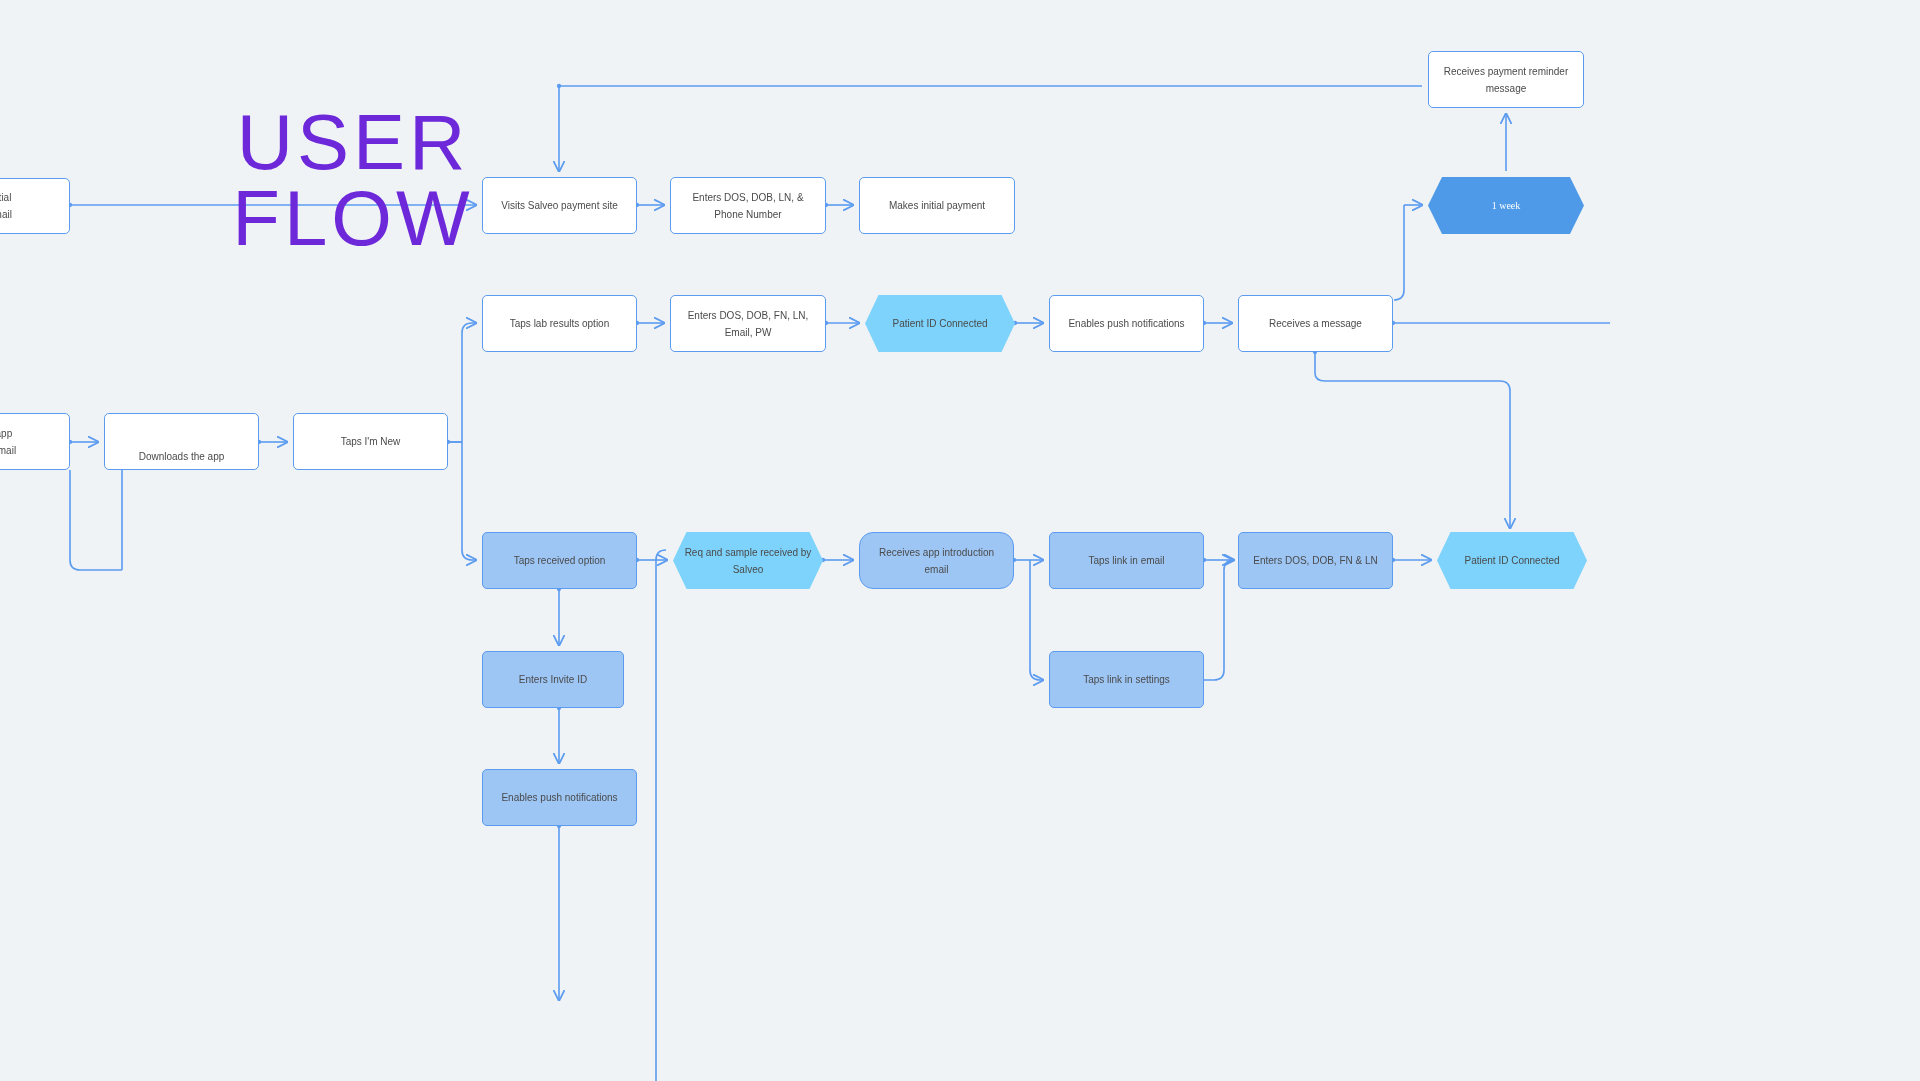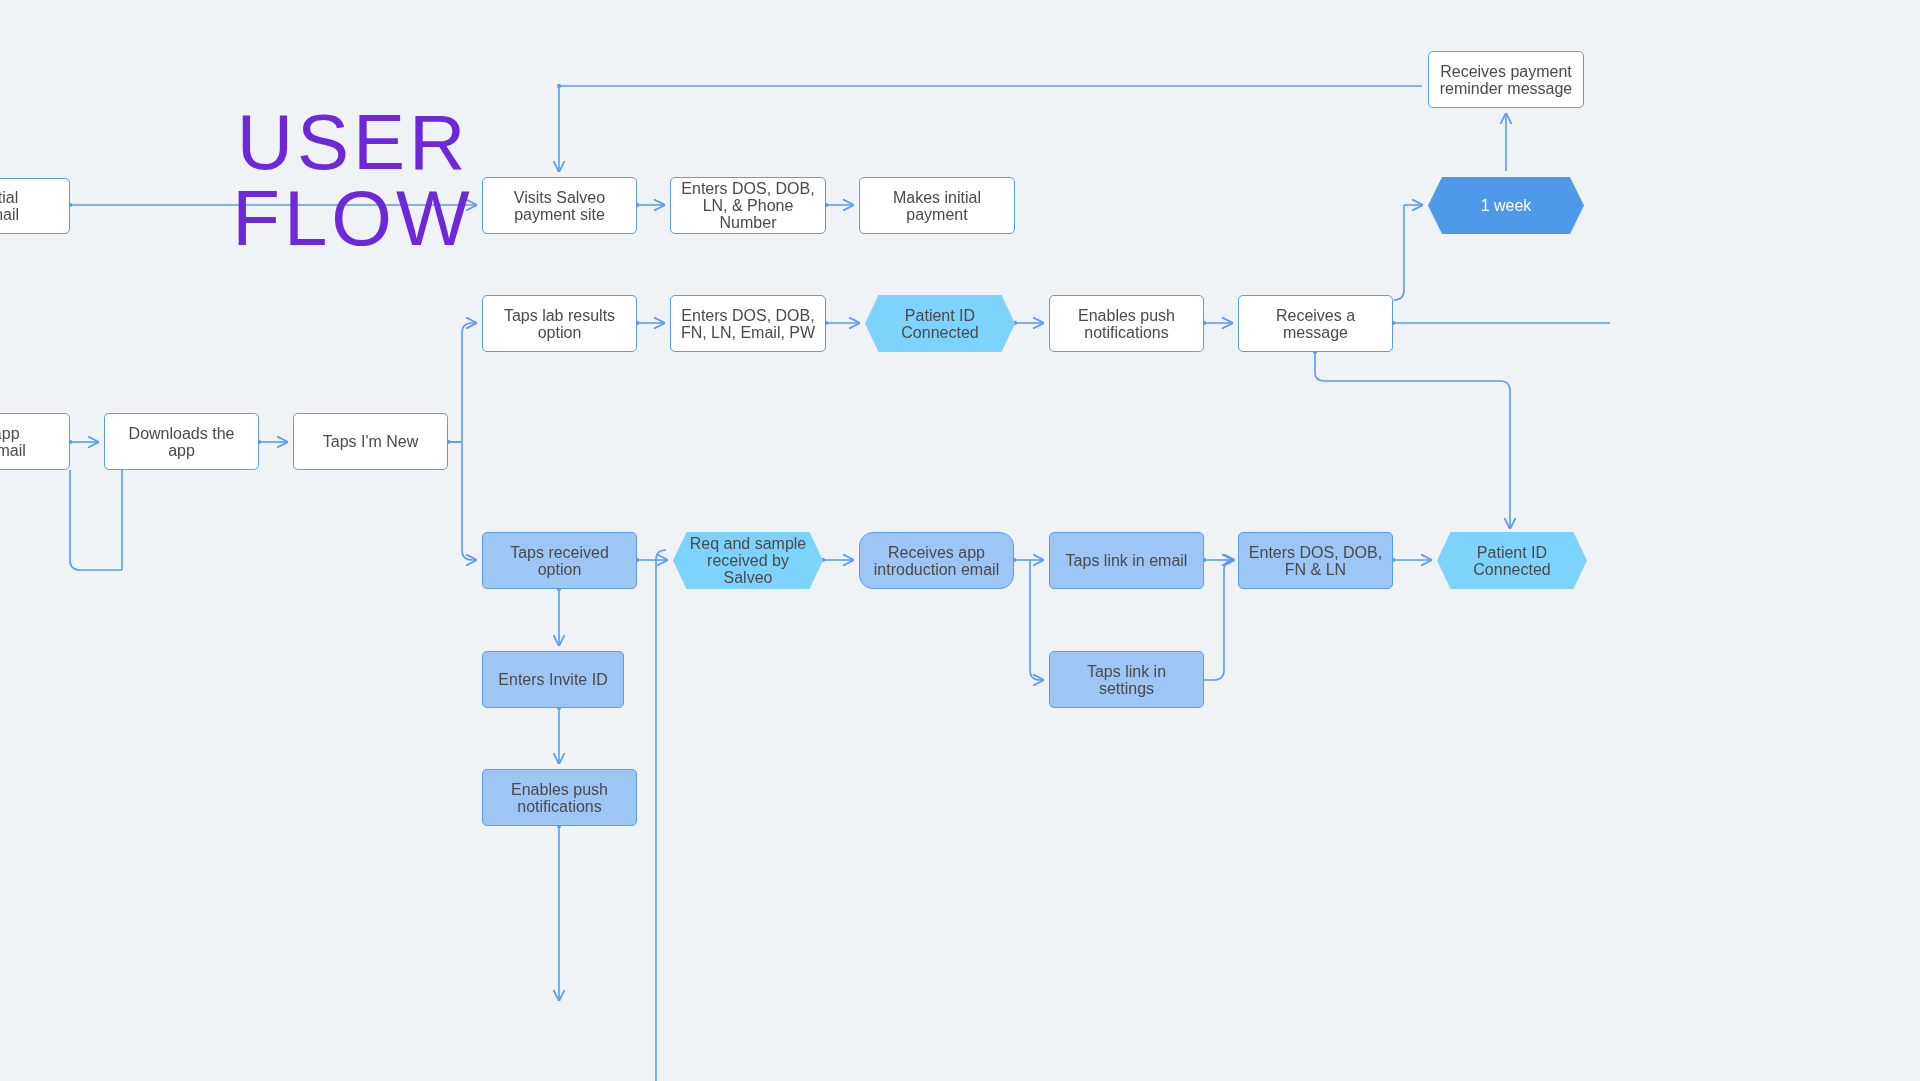--- a/index.html
+++ b/index.html
@@ -25,21 +25,21 @@
     user-select:none;
   }
 
   .node{
     position:absolute;
     box-sizing:border-box;
     display:flex;
     align-items:center;
     justify-content:center;
     text-align:center;
-    font-size:16px;
+    font-size:10px;
     line-height:17px;
     color:#4a4a4a;
     padding:4px 9px;
   }
 
   
   .box-white{
     background:#ffffff;
     border:1.6px solid #5b9bf0;
     border-radius:5px;
@@ -139,21 +139,21 @@
       <div class="node box-white" style="left: 482px; top: 177px; width: 155px; height: 57px;">
         <span style="white-space: pre-line;">Visits Salveo payment site</span>
       </div>
       <div class="node box-white" style="left: 670px; top: 177px; width: 156px; height: 57px;">
         <span style="white-space: pre-line;">Enters DOS, DOB, LN, &amp; Phone Number</span>
       </div>
       <div class="node box-white" style="left: 859px; top: 177px; width: 156px; height: 57px;">
         <span style="white-space: pre-line;">Makes initial payment</span>
       </div>
       <div class="node hex-blue" style="left: 1428px; top: 177px; width: 156px; height: 57px;">
-        <span style="white-space: pre-line;">1 week</span>
+        <span style="white-space: pre-line; font-family: Liberation Serif, serif;">1 week</span>
       </div>
       <div class="node box-white" style="left: 1428px; top: 51px; width: 156px; height: 57px;">
         <span style="white-space: pre-line;">Receives payment reminder message</span>
       </div>
       <div class="node box-white" style="left: 482px; top: 295px; width: 155px; height: 57px;">
         <span style="white-space: pre-line;">Taps lab results option</span>
       </div>
       <div class="node box-white" style="left: 670px; top: 295px; width: 156px; height: 57px;">
         <span style="white-space: pre-line;">Enters DOS, DOB, FN, LN, Email, PW</span>
       </div>
@@ -163,21 +163,21 @@
       <div class="node box-white" style="left: 1049px; top: 295px; width: 155px; height: 57px;">
         <span style="white-space: pre-line;">Enables push notifications</span>
       </div>
       <div class="node box-white" style="left: 1238px; top: 295px; width: 155px; height: 57px;">
         <span style="white-space: pre-line;">Receives a message</span>
       </div>
       <div class="node box-white" style="left: -70px; top: 413px; width: 140px; height: 57px;">
         <span style="white-space: pre-line;">s app
 n email</span>
       </div>
-      <div class="node box-white" style="left: 104px; top: 413px; width: 155px; height: 57px;">
+      <div class="node box-white" style="left: 104px; top: 413px; width: 155px; height: 57px; align-items: flex-end;">
         <span style="white-space: pre-line;">Downloads the app</span>
       </div>
       <div class="node box-white" style="left: 293px; top: 413px; width: 155px; height: 57px;">
         <span style="white-space: pre-line;">Taps I'm New</span>
       </div>
       <div class="node box-blue" style="left: 482px; top: 532px; width: 155px; height: 57px;">
         <span style="white-space: pre-line;">Taps received option</span>
       </div>
       <div class="node hex-yellow" style="left: 673px; top: 532px; width: 150px; height: 57px; justify-content: flex-end;">
         <span style="white-space: pre-line;">Req and sample received by Salveo</span>

